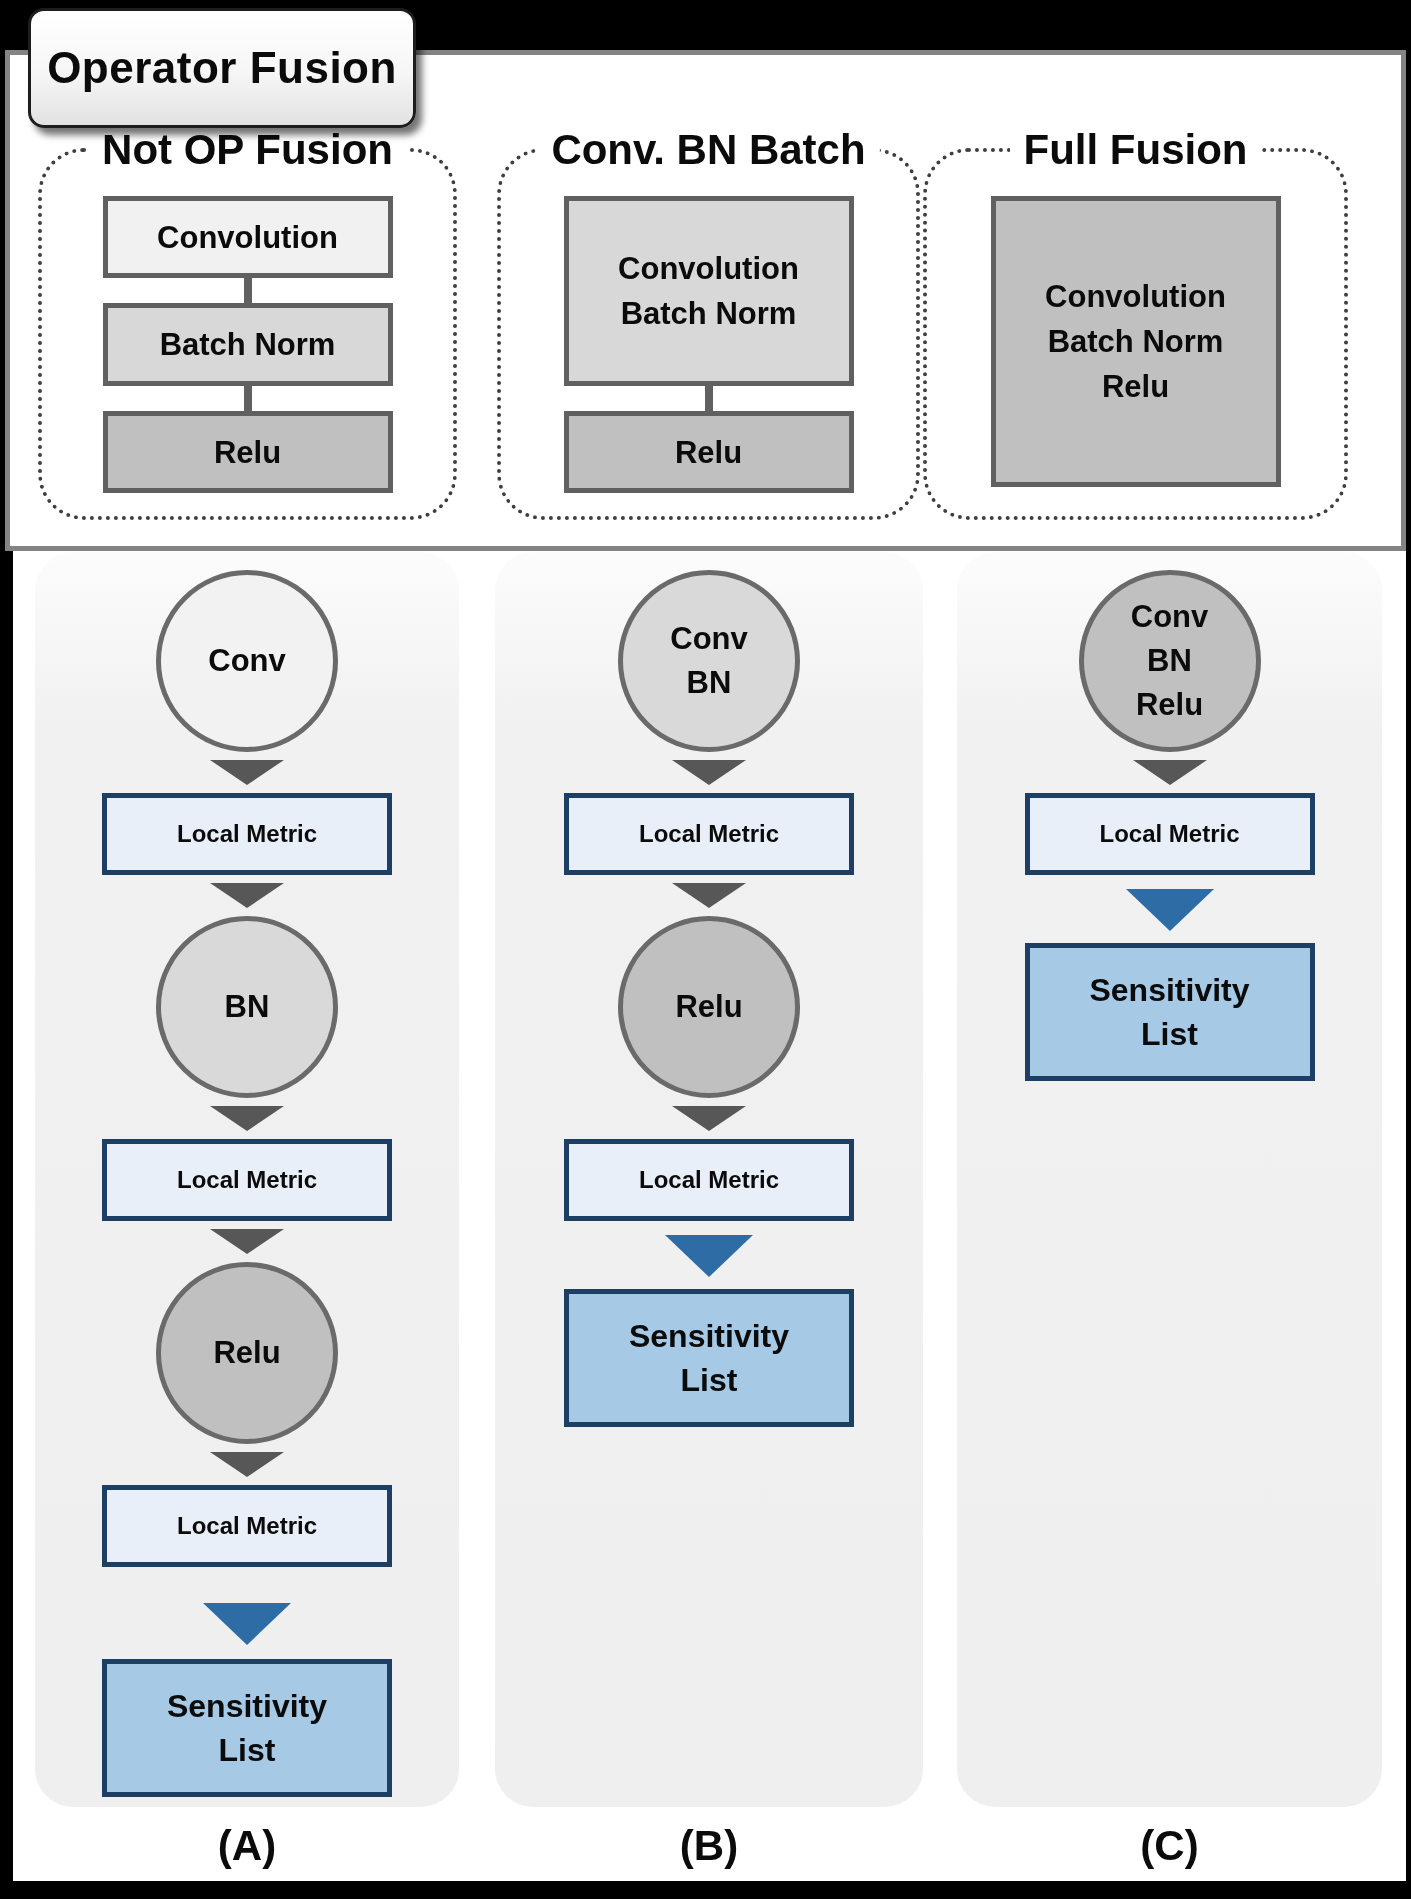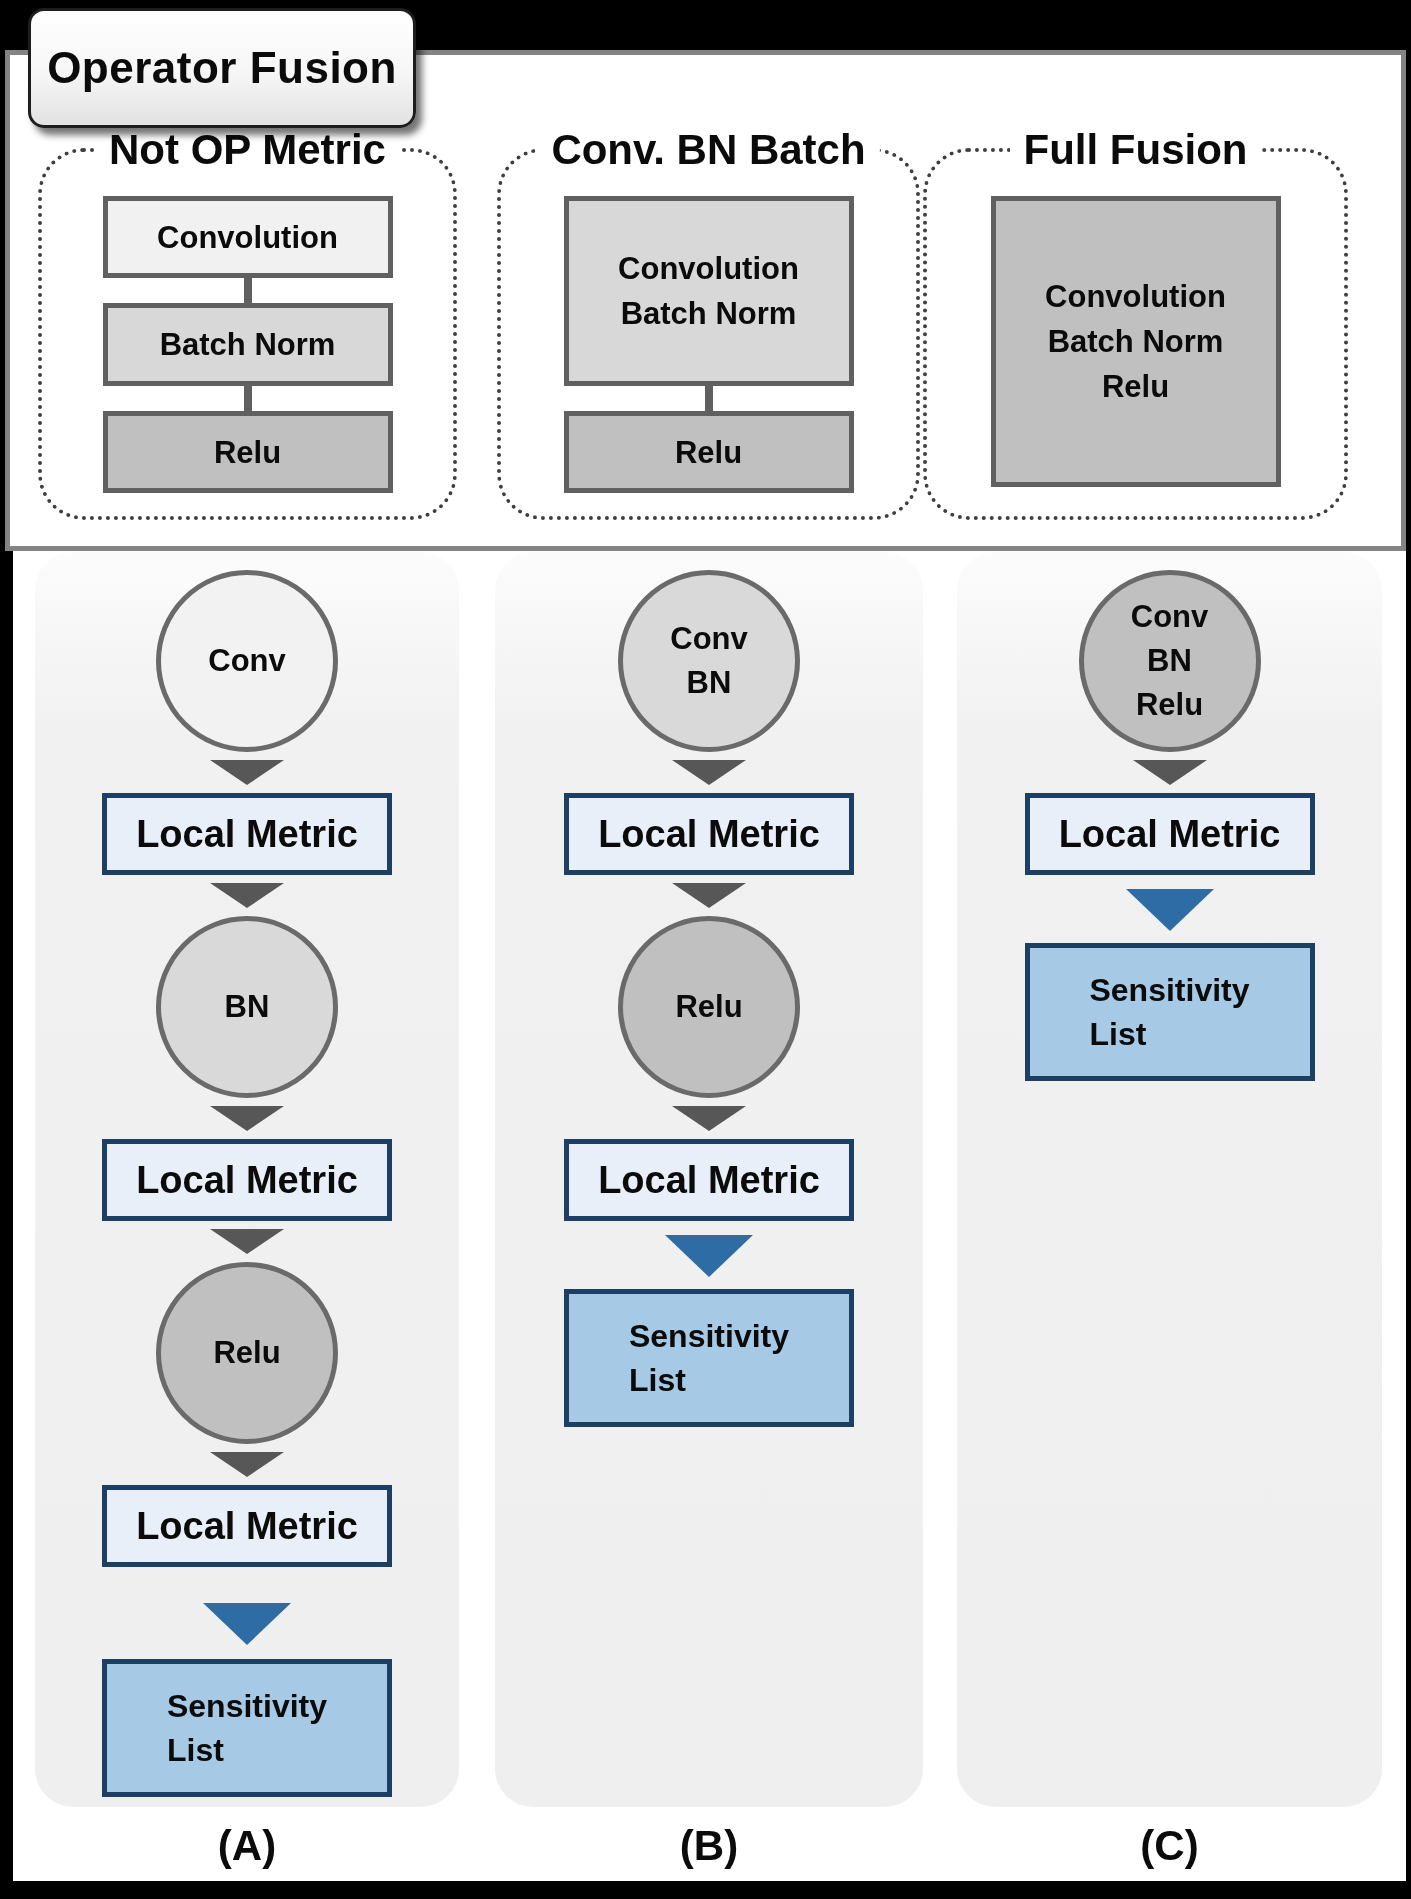--- a/index.html
+++ b/index.html
@@ -96,27 +96,27 @@
     border-left:44px solid transparent; border-right:44px solid transparent;
     border-top:42px solid #2d6ca5;
     margin-top:6px; margin-bottom:4px;
   }
   .col-a .tri-blue { margin-top:28px; margin-bottom:6px; }
 
   .metric-box {
     width:290px; height:82px; flex:0 0 auto;
     background:#e9eff8; border:5px solid #1c3f63;
     display:flex; align-items:center; justify-content:center;
-    text-align:center; font-size:38px;
+    text-align:center; font-size:24px;
   }
   .sl-box {
     width:290px; height:138px; flex:0 0 auto;
     background:#a6c9e5; border:5px solid #1c3f63;
     display:flex; align-items:center; justify-content:center;
-    font-size:32px; line-height:44px;
+    text-align:center; font-size:32px; line-height:44px;
   }
 
   
   .col-label {
     position:absolute; top:1822px; text-align:center; font-size:42px;
   }
   .col-label.la { left:35px;  width:424px; }
   .col-label.lb { left:495px; width:428px; }
   .col-label.lc { left:957px; width:425px; }
 </style>
@@ -125,21 +125,21 @@
 
 <div class="top-panel"></div>
 
 <div class="bottom-area"></div>
 
 <div class="fusion-tab">
   <span>Operator Fusion</span>
 </div>
 
 <div class="dpanel" style="left:38px; width:419px;">
-  <div class="dpanel-title">Not OP Metric</div>
+  <div class="dpanel-title">Not OP Fusion</div>
   <div class="dpanel-stack">
     <div class="op-box h1 shade-light multiline">Convolution</div>
     <div class="conn"></div>
     <div class="op-box h1b shade-mid multiline">Batch Norm</div>
     <div class="conn"></div>
     <div class="op-box h1 shade-dark multiline">Relu</div>
   </div>
 </div>
 
 <div class="dpanel" style="left:497px; width:423px;">

